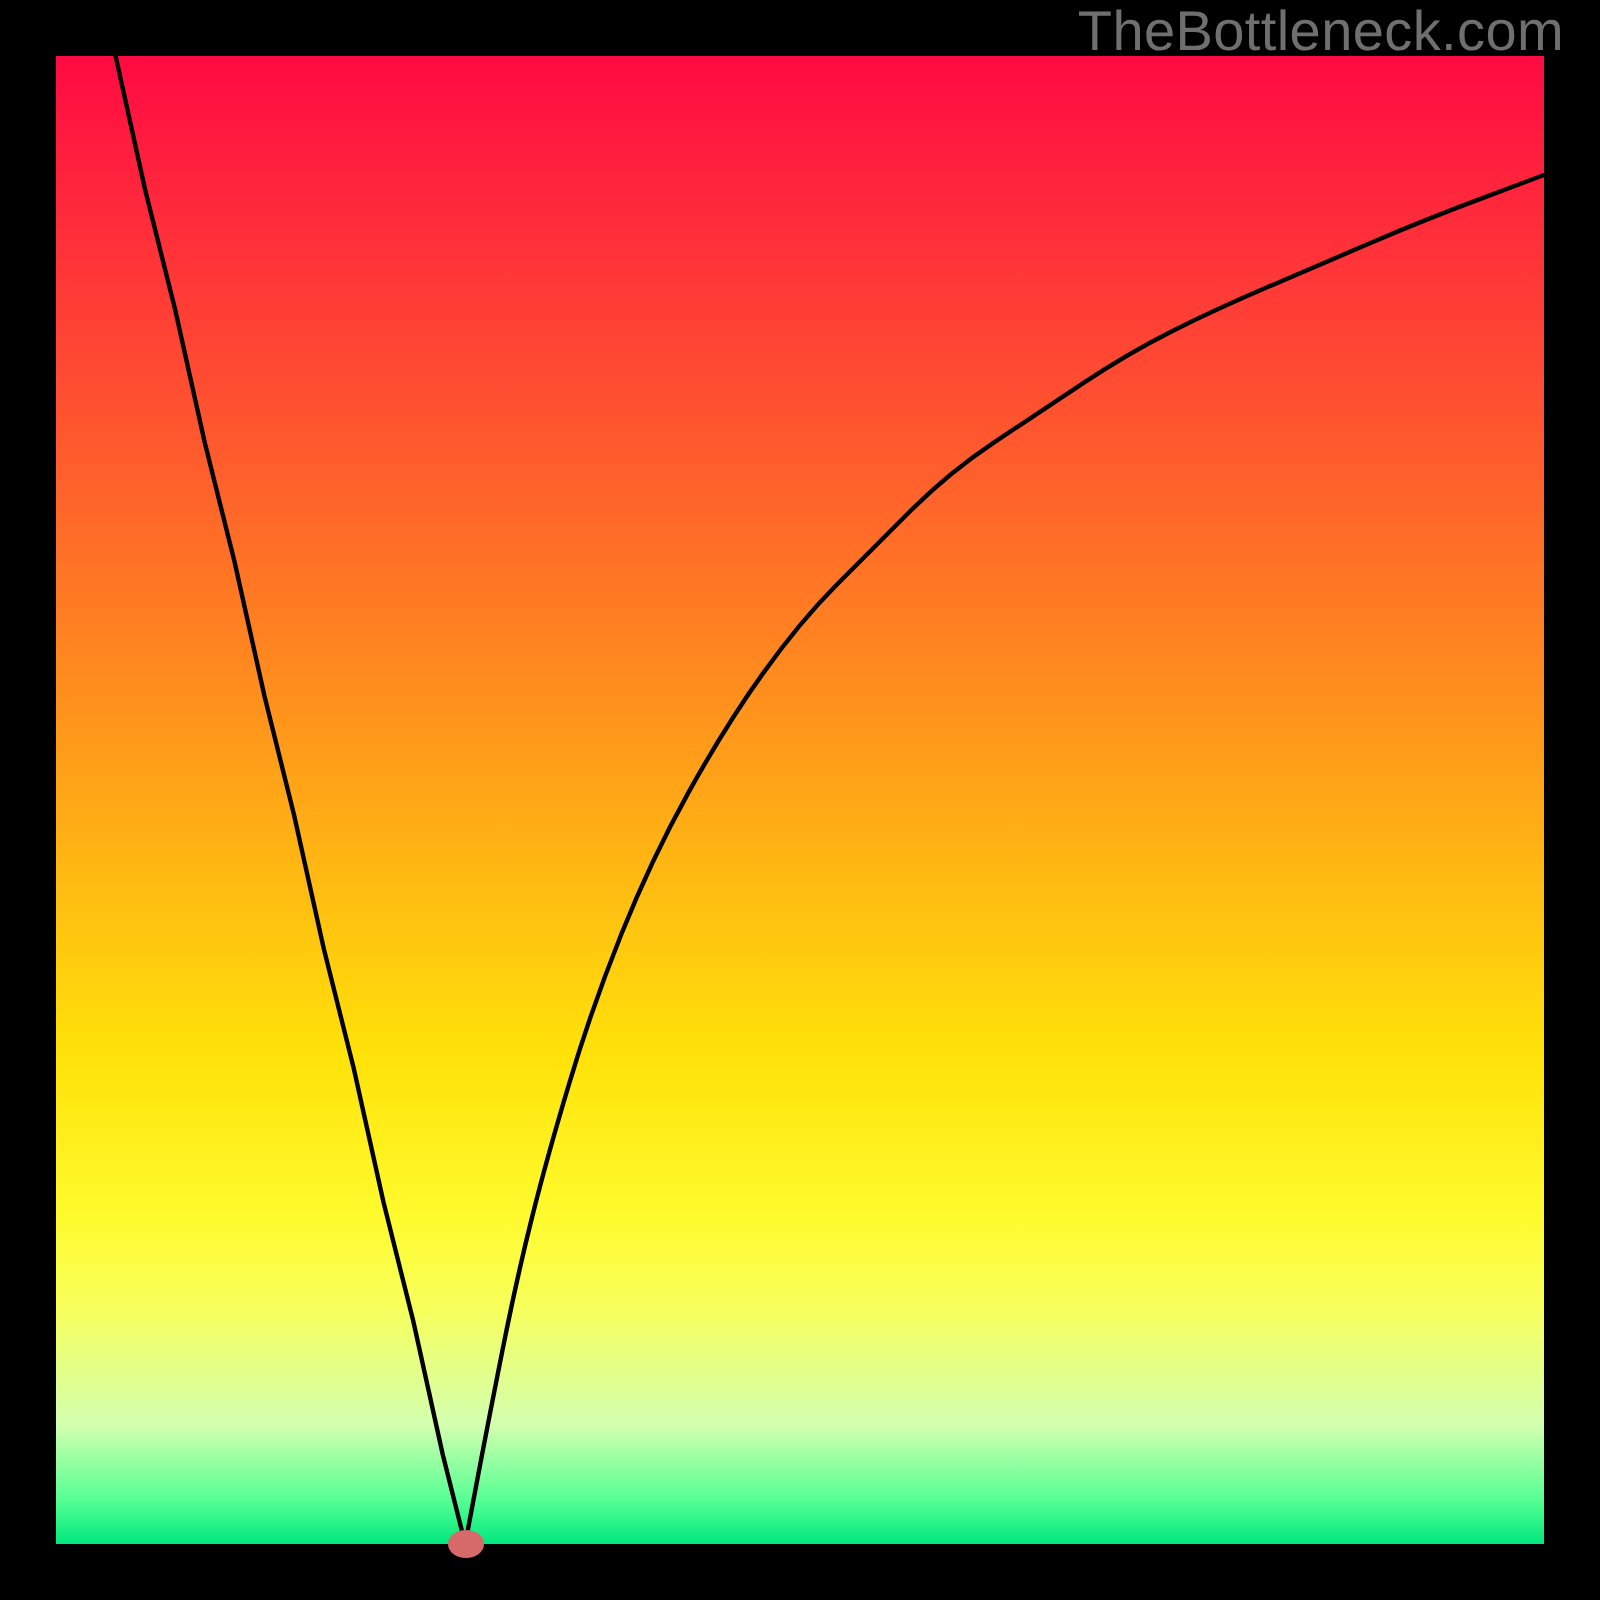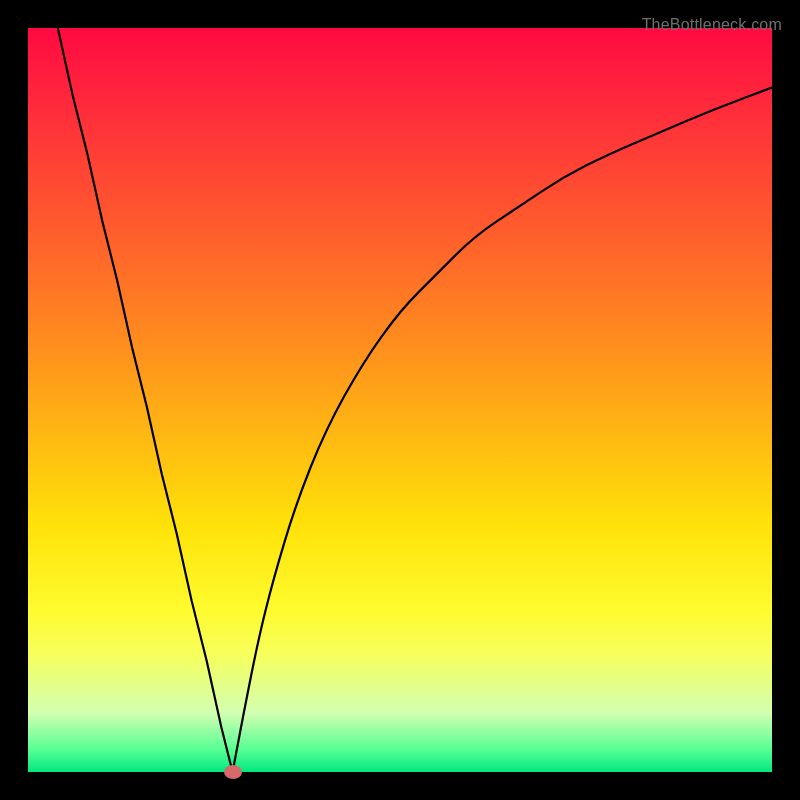--- a/index.html
+++ b/index.html
@@ -12,24 +12,24 @@
     font-family: Arial, Helvetica, sans-serif;
   }
   .frame {
     position: relative;
     width: 800px;
     height: 800px;
     background: #000;
   }
   .watermark {
     position: absolute;
-    top: 16px;
+    top: 0;
     right: 18px;
     color: #6f6f6f;
-    font-size: 16px;
+    font-size: 28px;
     font-weight: 500;
     letter-spacing: 0.2px;
     z-index: 10;
   }
   .plot {
     position: absolute;
     left: 28px;
     top: 28px;
     width: 744px;
     height: 744px;

